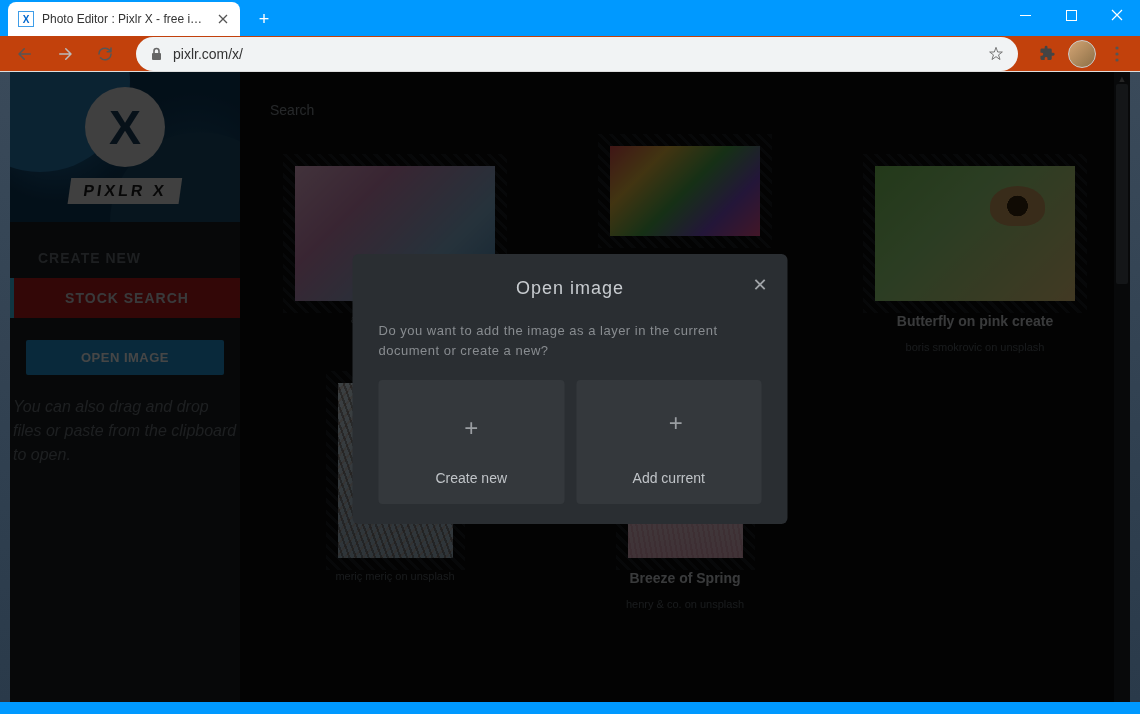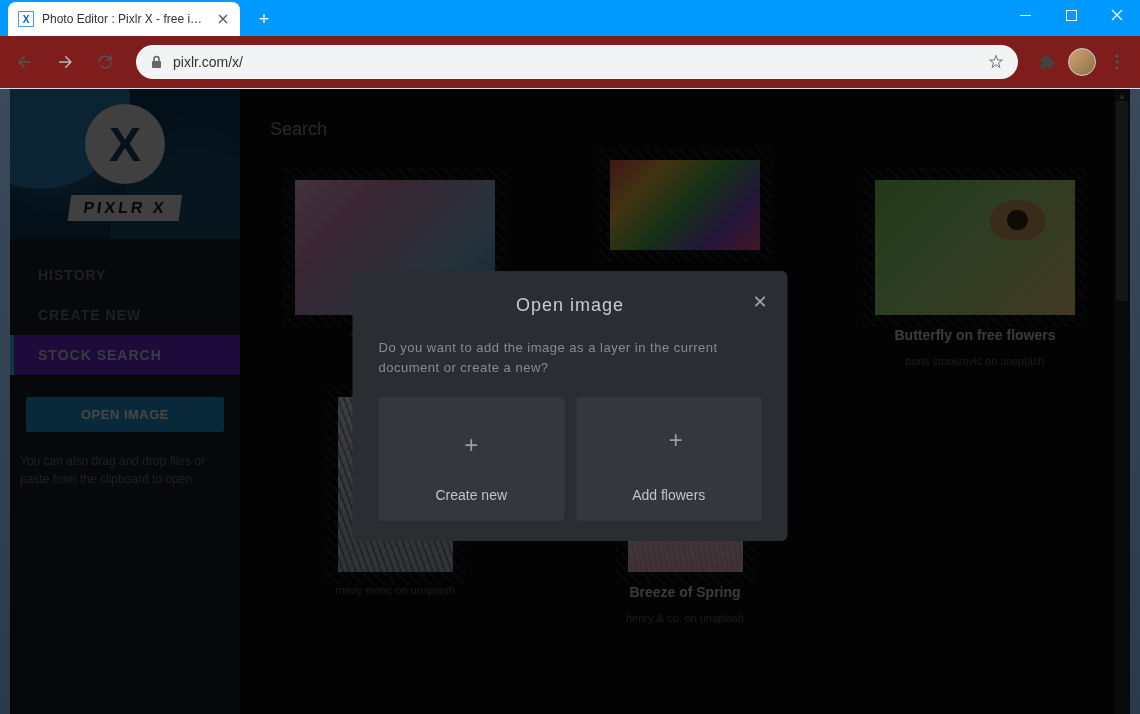--- a/index.html
+++ b/index.html
@@ -7,21 +7,21 @@
 
 .titlebar { height: 36px; background: #0099ff; display: flex; align-items: flex-start; }
 .tab { background: #fff; height: 34px; margin-top: 2px; margin-left: 8px; border-radius: 8px 8px 0 0; display: flex; align-items: center; padding: 0 10px; width: 232px; gap: 8px; }
 .tab-favicon { width: 16px; height: 16px; background: #fff; border: 1px solid #3e9de8; display: flex; align-items: center; justify-content: center; font-size: 10px; font-weight: bold; color: #0066cc; }
 .tab-title { font-size: 12px; color: #333; flex: 1; white-space: nowrap; overflow: hidden; text-overflow: ellipsis; }
 .tab-close { width: 14px; height: 14px; color: #555; cursor: pointer; display: flex; align-items: center; justify-content: center; }
 .newtab { width: 28px; height: 28px; margin-left: 10px; margin-top: 5px; color: #fff; display: flex; align-items: center; justify-content: center; cursor: pointer; font-size: 18px; }
 .window-controls { margin-left: auto; display: flex; height: 30px; }
 .win-btn { width: 46px; height: 30px; display: flex; align-items: center; justify-content: center; color: #fff; cursor: pointer; }
 
-.toolbar { height: 53px; background: #7f1d1d; display: flex; align-items: center; padding: 0 8px; gap: 6px; border-bottom: 1px solid #ddd; }
+.toolbar { height: 36px; background: #c2410c; display: flex; align-items: center; padding: 0 8px; gap: 6px; border-bottom: 1px solid #ddd; }
 .nav-btn { width: 34px; height: 34px; display: flex; align-items: center; justify-content: center; color: #666; cursor: pointer; border-radius: 50%; }
 .nav-btn.disabled { color: #bbb; cursor: default; }
 .addrbar { flex: 1; height: 34px; background: #f1f3f4; border-radius: 17px; display: flex; align-items: center; padding: 0 14px; gap: 10px; margin: 0 8px; }
 .lock-icon { color: #666; }
 .url-text { font-size: 14px; color: #333; flex: 1; }
 .star-icon { color: #666; cursor: pointer; }
 .tool-icon { width: 30px; height: 30px; display: flex; align-items: center; justify-content: center; cursor: pointer; color: #444; }
 .avatar { width: 28px; height: 28px; border-radius: 50%; background: linear-gradient(135deg, #d4a574, #8b6f47); border: 1px solid #ccc; }
 
 .app-container { position: relative; width: 1140px; height: 630px; }
@@ -34,30 +34,30 @@
 .logo-area { height: 150px; position: relative; background: #0d3a5c; overflow: hidden; }
 .logo-bg { position: absolute; inset: 0; background: radial-gradient(circle at 20% 30%, #2a7fb8 0%, transparent 40%), radial-gradient(circle at 80% 70%, #1e5a80 0%, transparent 40%), #0d3a5c; }
 .logo-wave { position: absolute; width: 180px; height: 180px; border-radius: 50%; background: #1e5a80; }
 .logo-wave.w1 { top: -80px; left: -60px; background: #2a7fb8; }
 .logo-wave.w2 { bottom: -90px; right: -50px; background: #1a4d6e; }
 .logo-circle { position: absolute; top: 15px; left: 50%; transform: translateX(-50%); width: 80px; height: 80px; border-radius: 50%; background: #e8e8e8; display: flex; align-items: center; justify-content: center; font-size: 48px; font-weight: bold; color: #1a3d5c; }
 .logo-label { position: absolute; bottom: 18px; left: 50%; transform: translateX(-50%) skewX(-8deg); background: #e8e8e8; padding: 4px 14px; font-weight: bold; font-size: 16px; letter-spacing: 3px; color: #1a1a1a; }
 
 .nav-items { padding: 16px 0 0 0; }
 .nav-item { padding: 12px 24px; color: #6a7278; font-weight: bold; font-size: 14px; letter-spacing: 1px; cursor: pointer; border-left: 4px solid transparent; }
-.nav-item.active { color: #d0d4d8; border-left-color: #3ec5f0; background: #6d28d9; }
+.nav-item.active { color: #d0d4d8; border-left-color: #3ec5f0; background: #b91c1c; text-align: center; }
 
 .sidebar-buttons { padding: 22px 16px 12px; display: flex; flex-direction: column; gap: 10px; }
 .btn-primary { background: #2196d6; color: #fff; padding: 10px; text-align: center; font-size: 13px; font-weight: bold; letter-spacing: 0.5px; cursor: pointer; border-radius: 2px; }
 .btn-secondary { background: #3a3f44; color: #c0c4c8; padding: 10px; text-align: center; font-size: 13px; font-weight: bold; letter-spacing: 0.5px; cursor: pointer; border-radius: 2px; }
-.sidebar-help { padding: 8px 10px; color: #6a7278; font-size: 12px; line-height: 1.5; }
+.sidebar-help { padding: 8px 3px; color: #6a7278; font-size: 16px; line-height: 1.5; font-style: italic; }
 
 .main-area { flex: 1; background: #0d0d0d; padding: 0 30px; overflow: hidden; position: relative; }
 .search-section { padding: 30px 0 20px; }
-.search-label { color: #8a9298; font-size: 18px; margin-bottom: 0; }
+.search-label { color: #8a9298; font-size: 14px; margin-bottom: 8px; }
 .search-input { width: 100%; background: #1e2226; border: 1px solid #2a2e32; color: #a0a8ae; padding: 10px 12px; font-size: 14px; border-radius: 2px; }
 
 .gallery { display: grid; grid-template-columns: repeat(3, 1fr); gap: 30px 40px; }
 .gallery-item { display: flex; flex-direction: column; align-items: center; gap: 12px; }
 .thumb { width: 200px; height: 135px; background: #333; position: relative; }
 .thumb.tall { width: 115px; height: 175px; }
 .thumb-title { color: #d0d4d8; font-size: 14px; font-weight: bold; text-align: center; }
 .thumb-credit { color: #5a6268; font-size: 11px; text-align: left; }
 .hatch { position: absolute; inset: -12px; z-index: -1; background: repeating-linear-gradient(45deg, #1a1d20 0 3px, transparent 3px 8px); }
 
@@ -180,21 +180,20 @@
   <div class="app-body">
     <div class="sidebar dim">
       <div class="logo-area">
         <div class="logo-bg"></div>
         <div class="logo-wave w1"></div>
         <div class="logo-wave w2"></div>
         <div class="logo-circle">X</div>
         <div class="logo-label">PIXLR X</div>
       </div>
       <div class="nav-items">
-        <div class="nav-item">HISTORY</div>
         <div class="nav-item">CREATE NEW</div>
         <div class="nav-item active">STOCK SEARCH</div>
       </div>
       <div class="sidebar-buttons">
         <div class="btn-primary">OPEN IMAGE</div>
       </div>
       <div class="sidebar-help">You can also drag and drop files or paste from the clipboard to open.</div>
     </div>
 
     <div class="main-area dim">
@@ -210,21 +209,21 @@
         </div>
         <div class="gallery-item">
           <div class="thumb th2" style="width:150px;">
               <div class="hatch"></div>
             </div>
         </div>
         <div class="gallery-item">
           <div class="thumb th3" style="margin-top:20px;">
               <div class="hatch"></div>
             </div>
-          <div class="thumb-title">Butterfly on free flowers</div>
+          <div class="thumb-title">Butterfly on pink create</div>
           <div class="thumb-credit">boris smokrovic on unsplash</div>
         </div>
         <div class="gallery-item">
           <div class="thumb tall th4">
               <div class="hatch"></div>
             </div>
           <div class="thumb-credit">meriç meriç on unsplash</div>
         </div>
         <div class="gallery-item">
           <div class="thumb tall th6">
@@ -250,19 +249,19 @@
           <div class="modal-opt-icon">
             <div class="opt-rect single">+</div>
           </div>
           <div class="modal-opt-label">Create new</div>
         </div>
         <div class="modal-opt">
           <div class="modal-opt-icon">
             <div class="opt-rect back"></div>
             <div class="opt-rect front">+</div>
           </div>
-          <div class="modal-opt-label">Add flowers</div>
+          <div class="modal-opt-label">Add current</div>
         </div>
       </div>
     </div>
 
   </div>
 </div>
 
 </body></html>

